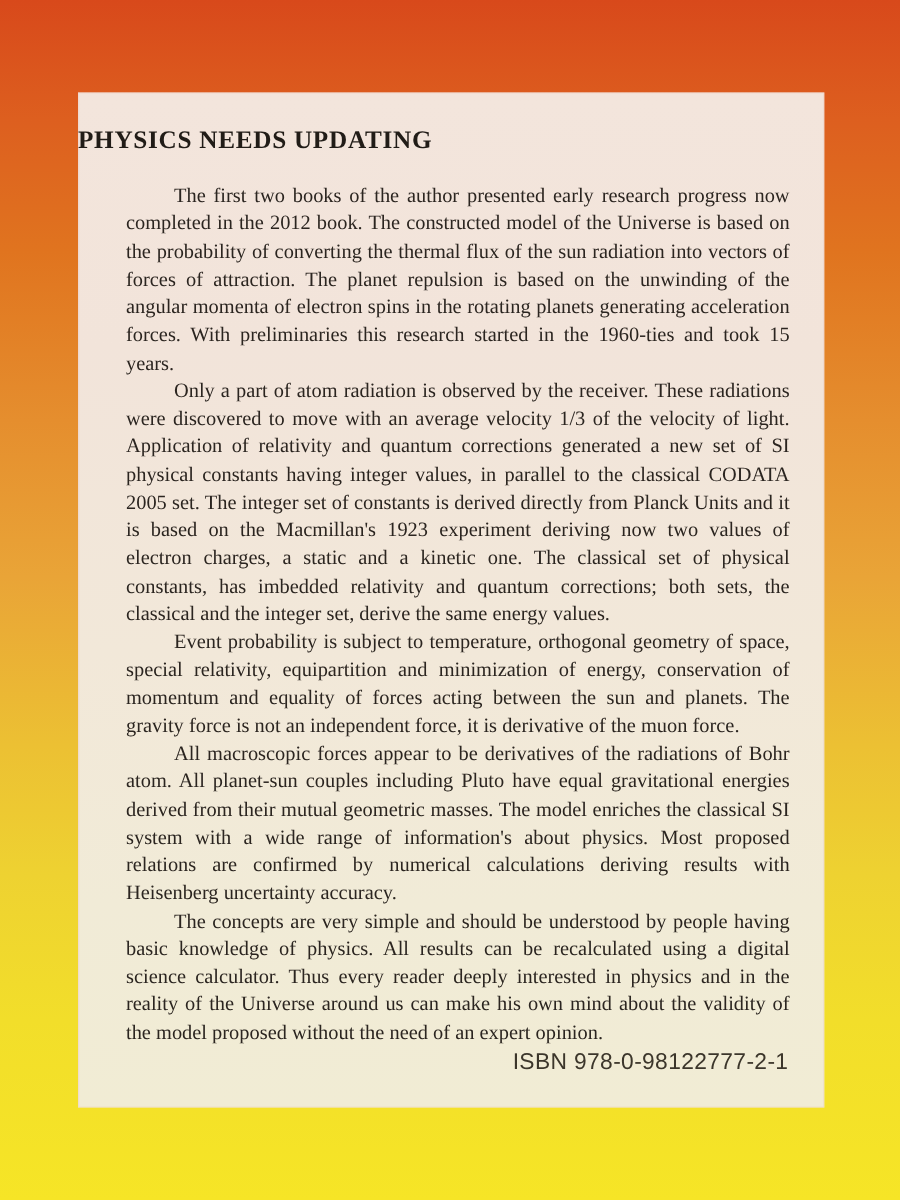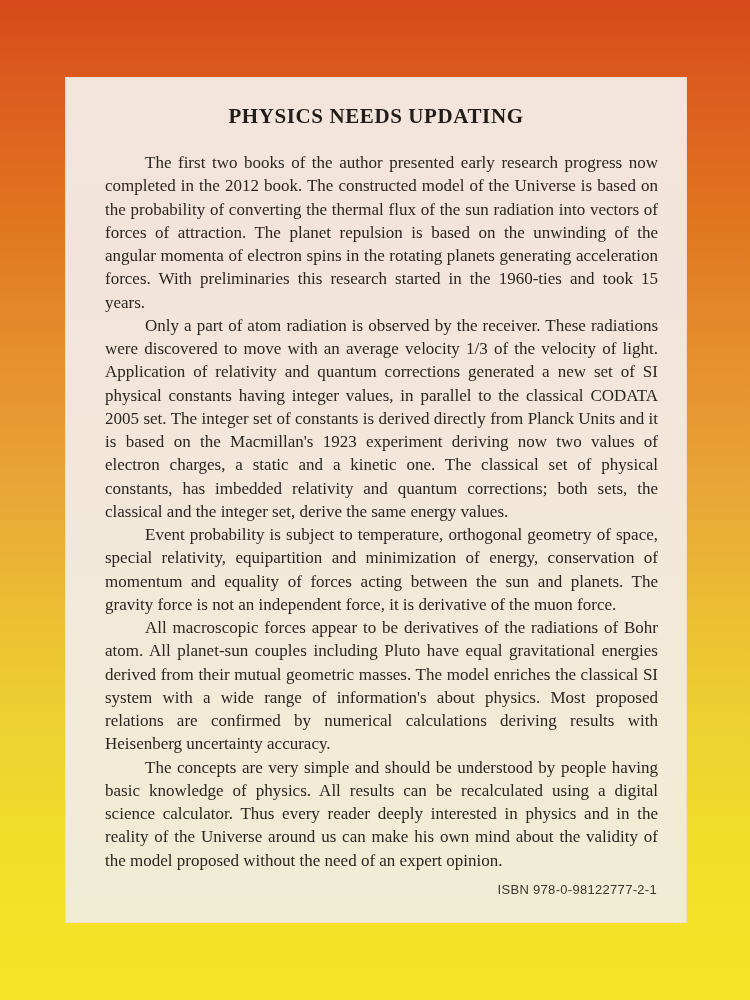--- a/index.html
+++ b/index.html
@@ -35,21 +35,21 @@
       #f3e5dc 0%,
       #f2e4da 25%,
       #f2e8d9 55%,
       #f1ebd7 80%,
       #f1ecd4 100%);
     box-shadow: inset 0 0 0 1px rgba(236, 196, 186, 0.35);
   }
   .panel-title {
     margin: 0;
     padding-top: 26px;
-    text-align: center;
+    text-align: left;
     font-family: "Liberation Serif", serif;
     font-size: 21px;
     font-weight: bold;
     letter-spacing: 0.6px;
     line-height: 26px;
     color: #211c17;
   }
   .body-text {
     margin: 22px 29px 0 40px;
     text-align: justify;
@@ -59,21 +59,21 @@
   }
   .body-text p {
     margin: 0;
     text-indent: 40px;
   }
   .isbn {
     position: absolute;
     right: 30px;
     bottom: 26px;
     font-family: "Liberation Sans", sans-serif;
-    font-size: 13px;
+    font-size: 19px;
     letter-spacing: 0.3px;
     color: #3c362b;
   }
 </style>
 </head>
 <body>
 
 <div class="cover">
   <div class="panel">
     <h1 class="panel-title">PHYSICS NEEDS UPDATING</h1>

